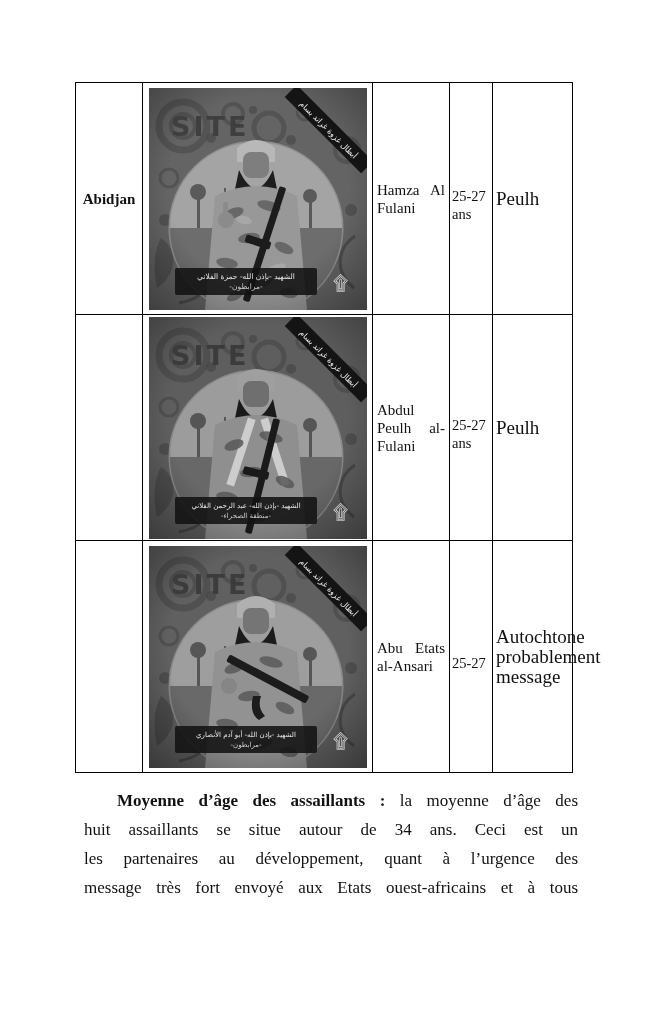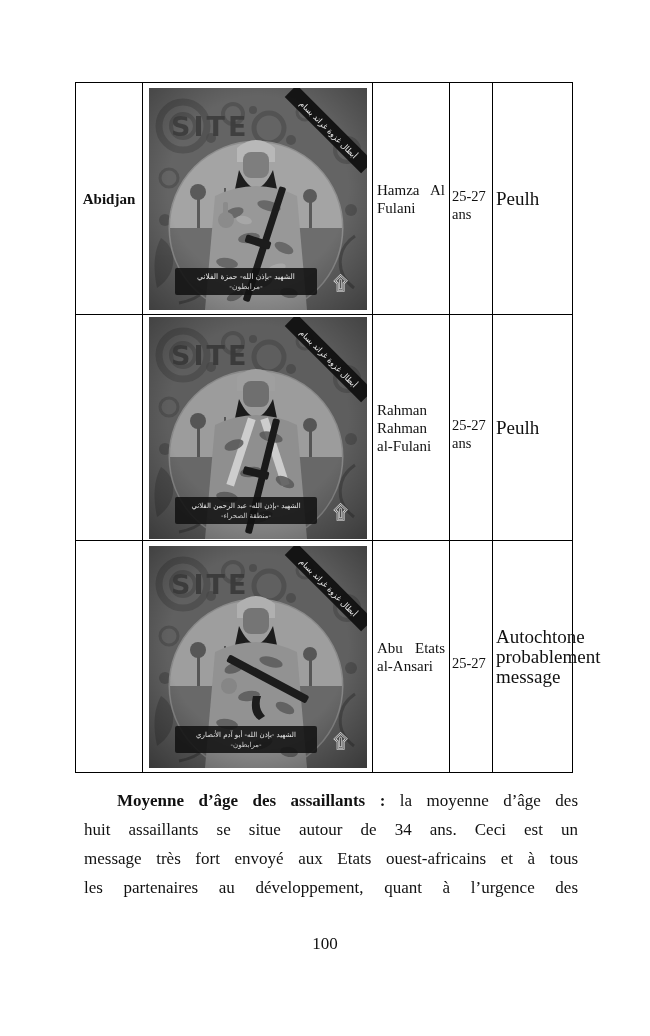--- a/index.html
+++ b/index.html
@@ -266,21 +266,21 @@
             <text class="wm-text" x="22" y="48" font-size="27" fill="#383838" opacity="0.9">SITE</text>
             <g>
               <rect x="26" y="180" width="142" height="27" rx="2" fill="#121212" opacity="0.88"></rect>
               <text x="97" y="191" text-anchor="middle" font-size="7" fill="#e8e8e8">الشهيد -بإذن الله- عبد الرحمن الفلاني</text>
               <text x="97" y="201" text-anchor="middle" font-size="7" fill="#cfcfcf">-منطقة الصحراء-</text>
             </g>
             <text x="184" y="202" font-size="20" fill="#f5f5f5" opacity="0.95">۩</text>
           </svg>
         </span>
       </td>
-      <td class="name-cell">Rahman Rahman al-Fulani</td>
+      <td class="name-cell">Abdul Peulh al-Fulani</td>
       <td class="age-cell">25-27 ans</td>
       <td class="eth-cell">Peulh</td>
     </tr>
 
     <tr class="row-3">
       <td class="loc-cell"></td>
       <td class="photo-cell">
         <span class="photo">
           <svg viewBox="0 0 218 222" width="218" height="222" role="img">
             <defs>
@@ -364,19 +364,18 @@
       <td class="name-cell">Abu Etats al-Ansari</td>
       <td class="age-cell">25-27</td>
       <td class="eth-cell">Autochtone probablement message</td>
     </tr>
   </tbody>
     </table>
 
   <div class="para">
     <div class="pline first"><strong>Moyenne d’âge des assaillants :</strong><span> la moyenne d’âge des</span></div>
     <div class="pline">huit assaillants se situe autour de 34 ans. Ceci est un</div>
+    <div class="pline">les partenaires au développement, quant à l’urgence des</div>
     <div class="pline">message très fort envoyé aux Etats ouest-africains et à tous</div>
-    <div class="pline">les partenaires au développement, quant à l’urgence des</div>
   </div>
 
-  <div class="page-num">100</div>
 
 </div>
 
 </body></html>

